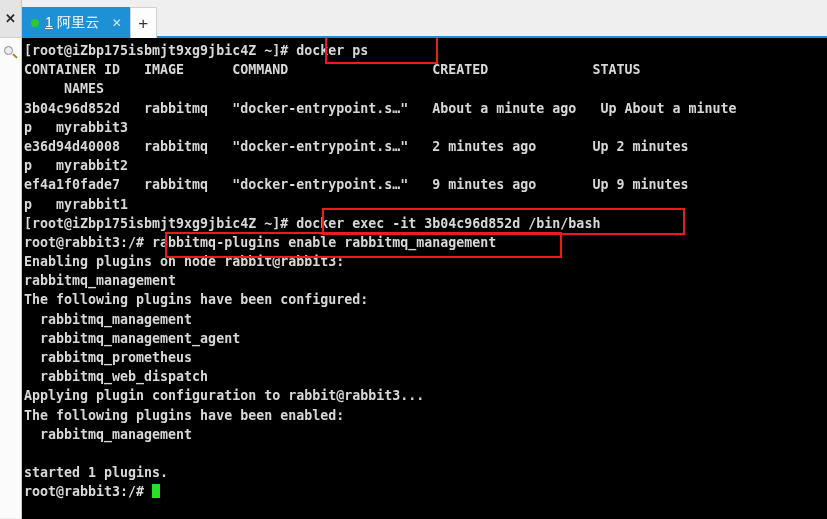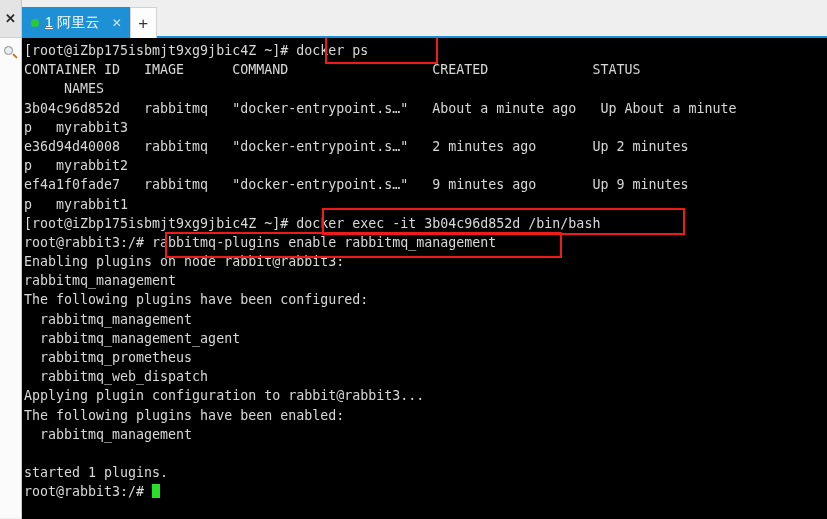--- a/index.html
+++ b/index.html
@@ -148,20 +148,21 @@
     border-bottom: 2px solid #1e91d6;
   }
 
   
   #terminal {
     position: absolute;
     left: 22px; top: 38px;
     width: 805px; height: 481px;
     background: #000000;
     overflow: hidden;
+    font-weight: bold;
   }
   #term-text {
     position: absolute;
     left: 0; top: 0;
     padding: 3px 0 0 2px;
     font-family: "DejaVu Sans Mono", "Liberation Mono", monospace;
     font-size: 13.3px;
     line-height: 19.2px;
     color: #d8d8d8;
     white-space: pre;

